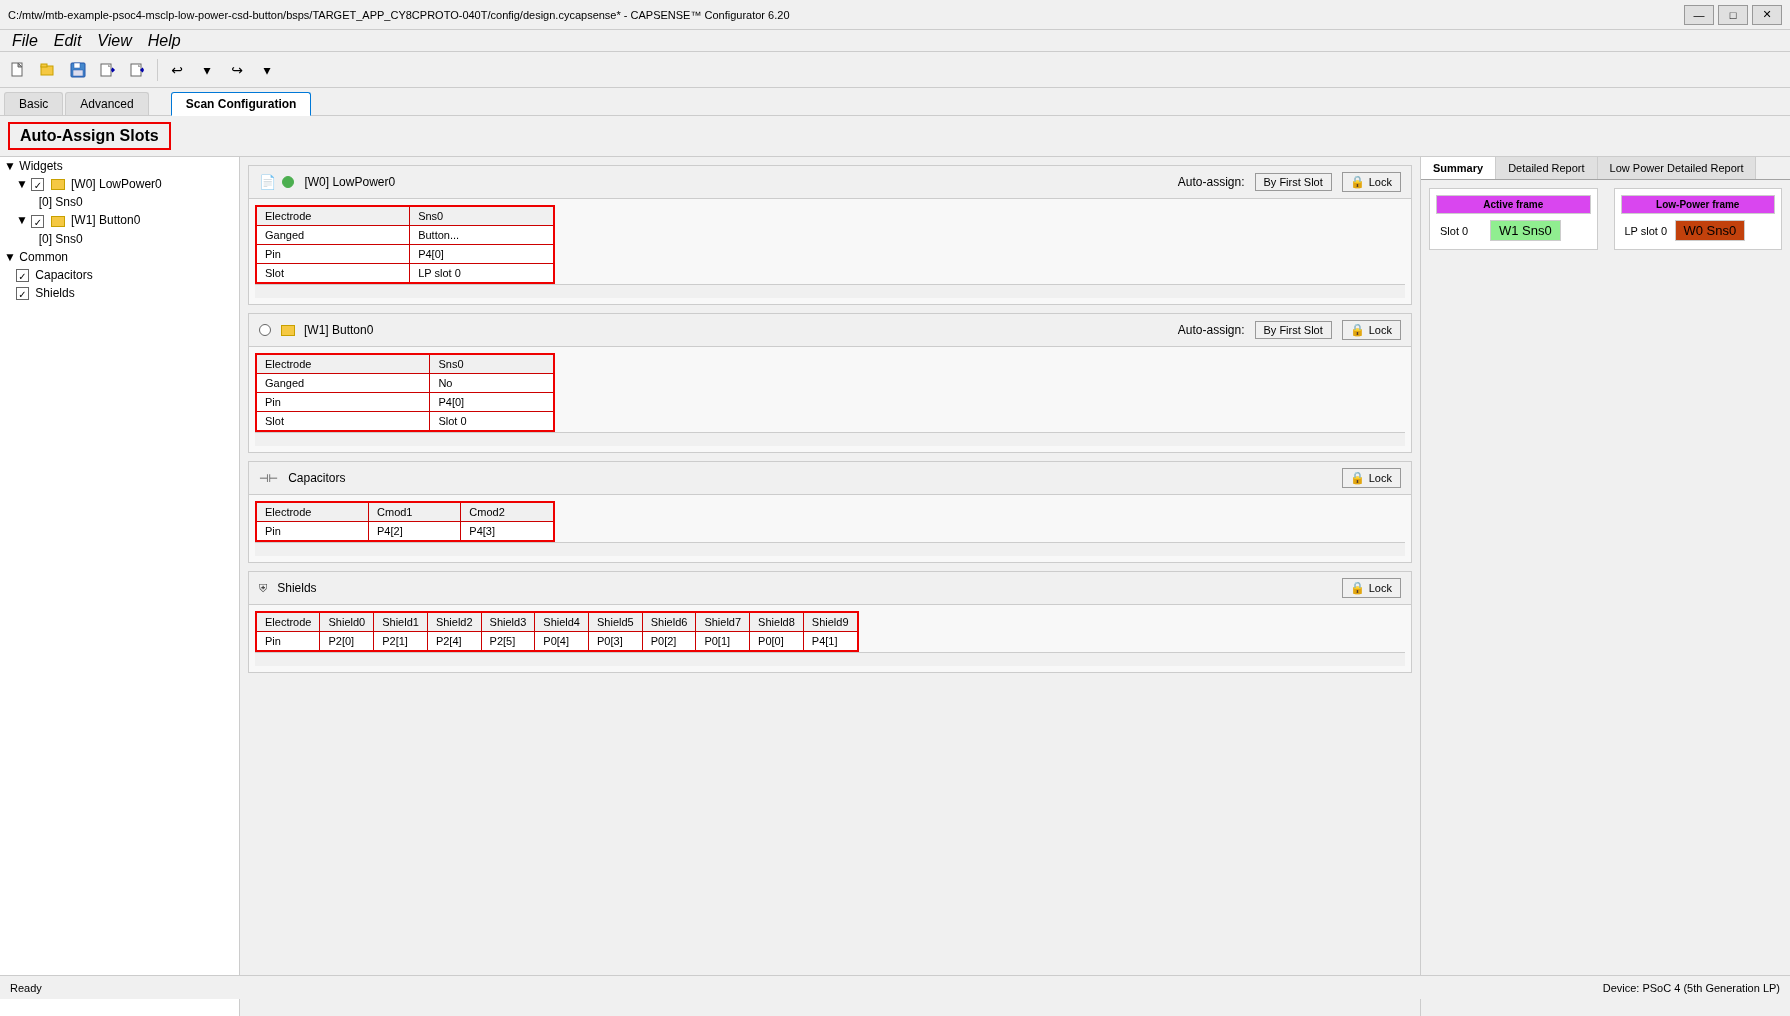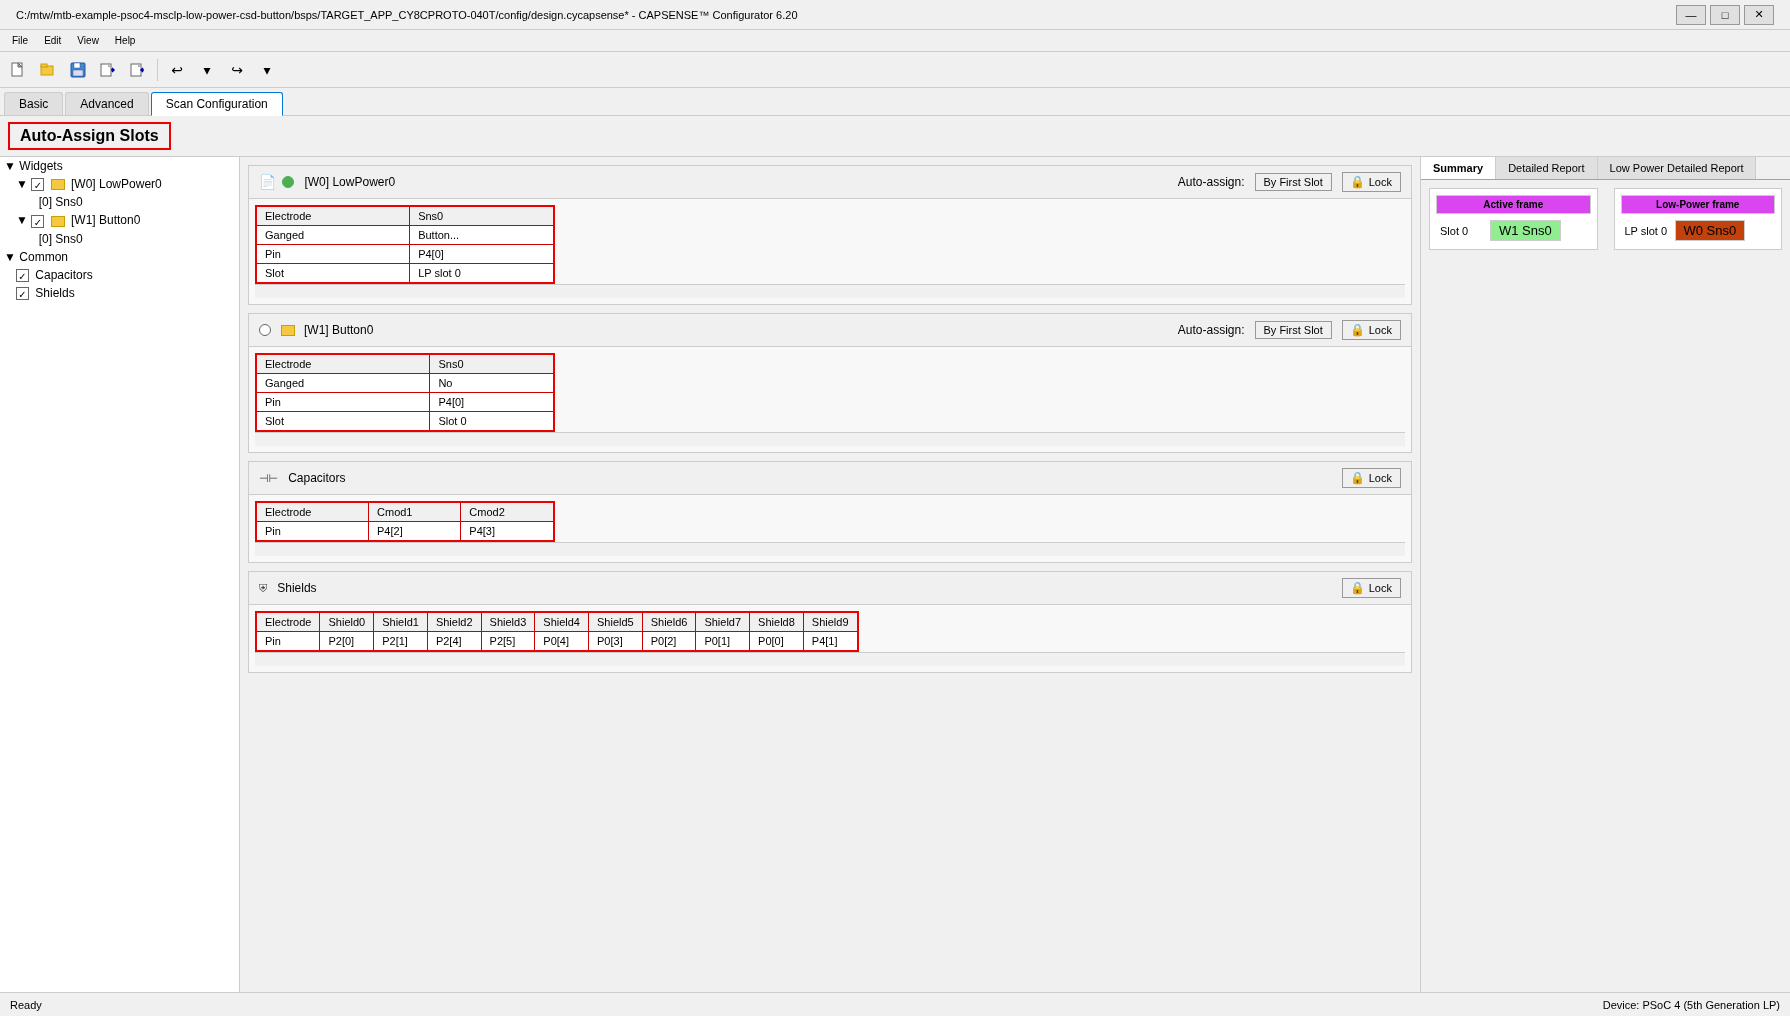--- a/index.html
+++ b/index.html
@@ -1,36 +1,36 @@
 <!DOCTYPE html>
 <html><head>
   <meta charset="utf-8">
   <style>
     * { box-sizing: border-box; margin: 0; padding: 0; }
     body { font-family: 'Segoe UI', Tahoma, Geneva, Verdana, sans-serif; font-size: 12px; background: #f0f0f0; color: #000; width: 1790px; height: 1016px; overflow: hidden; }
     
     
-    .title-bar { background: #f0f0f0; height: 30px; display: flex; align-items: center; justify-content: space-between; padding: 0 16px; border-bottom: 1px solid #ccc; }
+    .title-bar { background: #f0f0f0; height: 30px; display: flex; align-items: center; justify-content: space-between; padding: 0 8px; border-bottom: 1px solid #ccc; }
     .title-bar-text { font-size: 11px; }
     .title-bar-controls { display: flex; gap: 4px; }
     .title-bar-btn { width: 30px; height: 20px; background: #e0e0e0; border: 1px solid #999; cursor: pointer; display: flex; align-items: center; justify-content: center; font-size: 11px; }
     
     
     .menu-bar { background: #f0f0f0; height: 22px; display: flex; align-items: center; padding: 0 4px; border-bottom: 1px solid #ccc; }
-    .menu-item { padding: 2px 8px; cursor: pointer; font-size: 10px; }
+    .menu-item { padding: 2px 8px; cursor: pointer; font-size: 16px; font-style: italic; }
     
     
     .toolbar { background: #f0f0f0; height: 36px; display: flex; align-items: center; padding: 2px 4px; border-bottom: 1px solid #ccc; gap: 2px; }
     .toolbar-btn { width: 28px; height: 28px; background: #f0f0f0; border: 1px solid transparent; cursor: pointer; display: flex; align-items: center; justify-content: center; font-size: 14px; }
     .toolbar-separator { width: 1px; height: 22px; background: #ccc; margin: 0 3px; }
     
     
     .tab-bar { background: #f0f0f0; display: flex; align-items: flex-end; padding: 4px 4px 0; border-bottom: 1px solid #ccc; gap: 2px; }
     .tab { padding: 4px 14px; background: #e0e0e0; border: 1px solid #ccc; border-bottom: none; cursor: pointer; font-size: 12px; border-radius: 3px 3px 0 0; }
-    .tab.active { background: #fff; border-color: #0078d7; border-bottom: 1px solid #fff; margin-bottom: -1px; font-weight: normal; }
+    .tab.active { background: #fff; border-color: #0078d7; border-bottom: 1px solid #fff; margin-bottom: -1px; font-weight: bold; margin-left: 20px; }
     
     
     .auto-assign-bar { padding: 6px 8px; background: #f0f0f0; border-bottom: 1px solid #ccc; }
     .auto-assign-btn { padding: 3px 10px; background: #f0f0f0; border: 2px solid #e00; cursor: pointer; font-size: 16px; font-weight: bold; }
     
     
     .main-layout { display: flex; height: calc(1016px - 30px - 22px - 36px - 28px - 28px); }
     
     
     .left-panel { width: 240px; background: #fff; border-right: 1px solid #ccc; overflow-y: auto; flex-shrink: 0; }
@@ -71,21 +71,21 @@
     .right-panel-body { padding: 8px; }
     .report-frame { background: #fff; border: 1px solid #ccc; padding: 6px; margin-bottom: 8px; }
     .report-header { font-size: 10px; font-weight: bold; text-align: center; background: #d946ef; padding: 3px; margin-bottom: 4px; border: 1px solid #ccc; }
     .report-row { display: flex; align-items: center; padding: 2px 4px; font-size: 11px; }
     .report-slot-label { width: 50px; }
     .report-slot-value { padding: 2px 8px; font-size: 13px; border: 1px solid #ccc; }
     .report-slot-value.green { background: #90EE90; }
     .report-slot-value.yellow { background: #c2410c; }
     
     
-    .status-bar { height: 24px; background: #f0f0f0; border-top: 1px solid #ccc; display: flex; align-items: center; justify-content: space-between; padding: 0 10px; font-size: 11px; position: fixed; bottom: 0; width: 1790px; }
+    .status-bar { height: 24px; background: #f0f0f0; border-top: 1px solid #ccc; display: flex; align-items: center; justify-content: space-between; padding: 0 10px; font-size: 11px; position: fixed; bottom: 17px; width: 1790px; }
     
     
     .bottom-info { background: #f0f0f0; border-top: 1px solid #ccc; padding: 4px 10px; font-size: 11px; }
     
     
     .icon-circle-dot { display: inline-block; width: 12px; height: 12px; border-radius: 50%; border: 1.5px solid #666; vertical-align: middle; margin-right: 4px; }
     .icon-circle-dot.filled { background: #4caf50; border-color: #4caf50; }
     .icon-circle-dot.empty { background: #fff; border-color: #666; }
     
     

